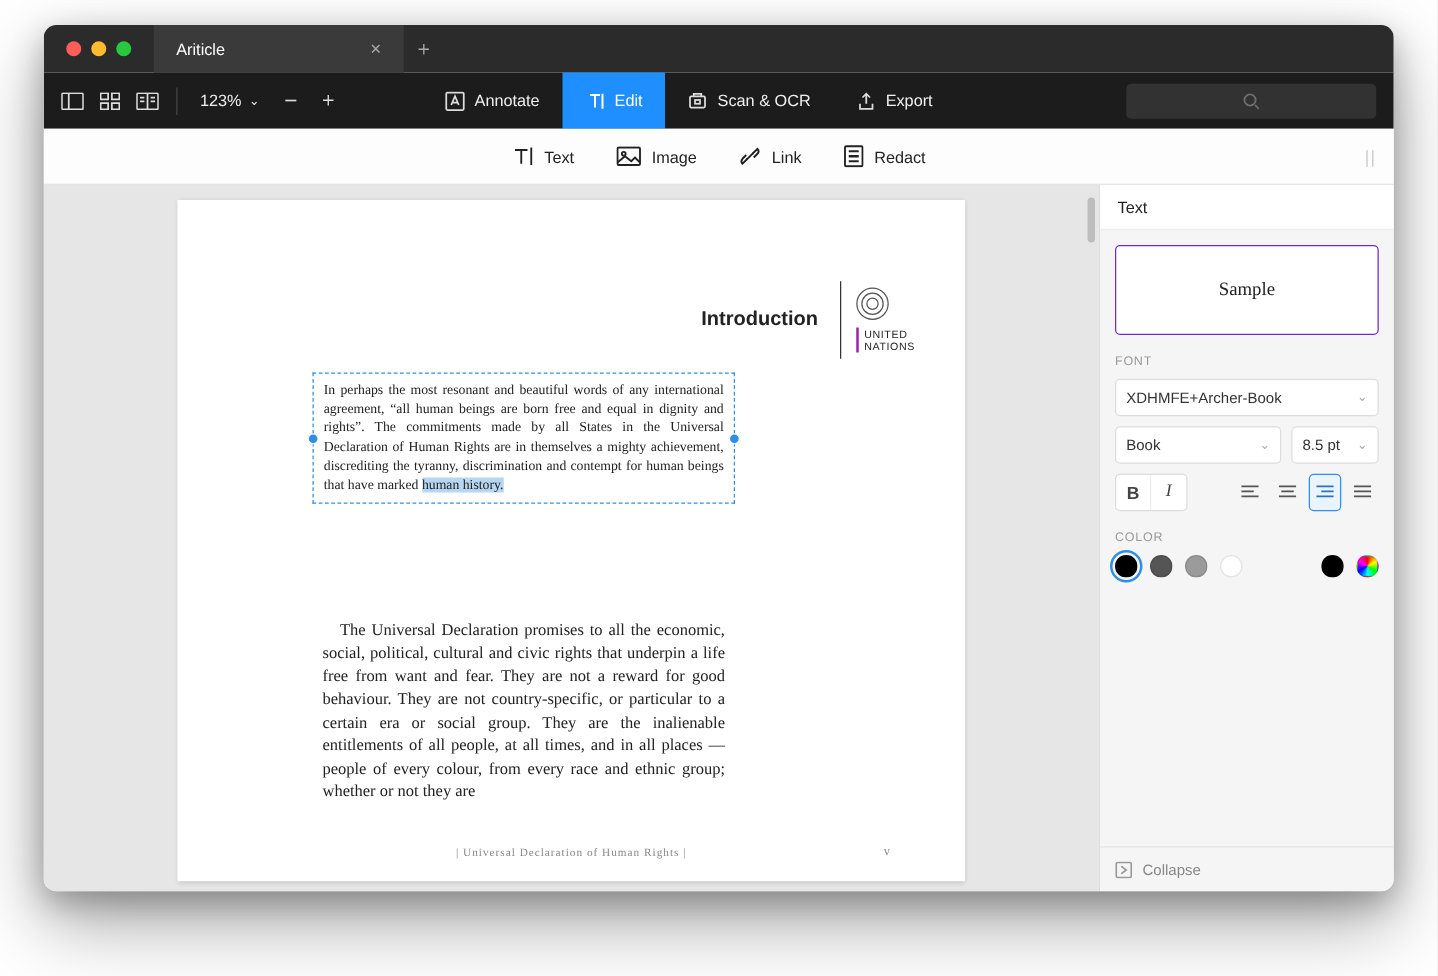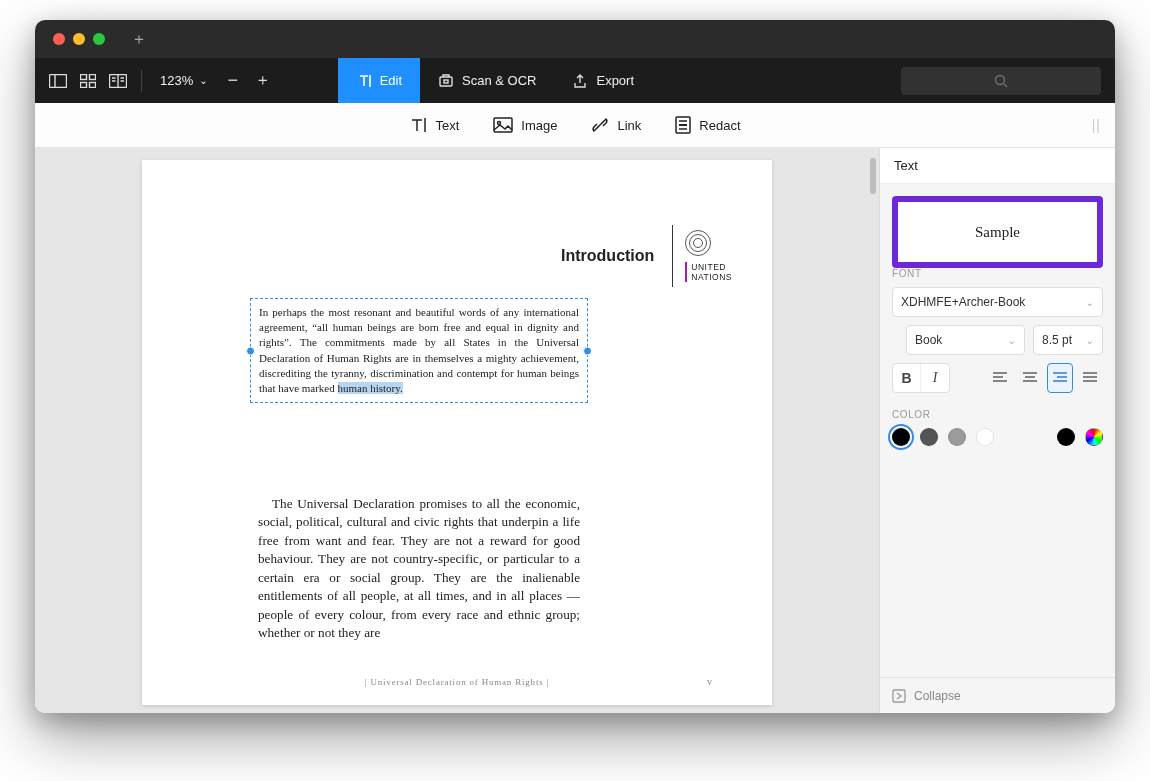--- a/index.html
+++ b/index.html
@@ -311,30 +311,30 @@
     border-bottom: 1px solid #eee;
     background: #fff;
   }
   .side-body {
     flex: 1;
     padding: 12px;
     overflow: auto;
   }
   .sample {
     background: #fff;
-    border: 6px solid #6d28d9;
+    border: 1px solid #6d28d9;
     border-radius: 4px;
     height: 72px;
     display: flex;
     align-items: center;
     justify-content: center;
     font-family: Georgia, serif;
     font-size: 15px;
     color: #222;
-    margin-bottom: 0;
+    margin-bottom: 16px;
   }
   .side-label {
     font-size: 10px;
     letter-spacing: 0.6px;
     color: #999;
     margin-bottom: 8px;
   }
   .sel {
     background: #fff;
     border: 1px solid #ddd;
@@ -350,21 +350,20 @@
   .sel .chev {
     position: absolute;
     right: 8px;
     color: #aaa;
     font-size: 10px;
   }
   .row {
     display: flex;
     gap: 8px;
     margin-top: 8px;
-    margin-left: 14px;
   }
   .row .sel { flex: 1; }
   .sel.small { width: 70px; flex: none; }
   .style-row {
     display: flex;
     justify-content: space-between;
     margin-top: 8px;
     margin-bottom: 16px;
   }
   .style-group {
@@ -441,20 +440,24 @@
 </head>
 <body>
 
 <div class="window">
 
   <div class="titlebar">
     <div class="traffic">
       <div class="tl red"></div>
       <div class="tl yellow"></div>
       <div class="tl green"></div>
+    </div>
+    <div class="tab">
+      <span>Ariticle</span>
+      <span class="tab-close">×</span>
     </div>
     <div class="new-tab">＋</div>
   </div>
 
   <div class="toolbar">
     <div class="tb-iconbtn">
       <svg width="18" height="14" viewBox="0 0 18 14" stroke="#ddd" fill="none" stroke-width="1.4">
           <rect x="0.5" y="0.5" width="17" height="13" rx="1"></rect>
           <line x1="6" y1="0.5" x2="6" y2="13.5"></line>
         </svg>
@@ -479,20 +482,27 @@
     </div>
     <div class="tb-divider"></div>
     <div class="zoom">
       <span>123%</span>
       <span class="zoom-chev">⌄</span>
     </div>
     <div class="tb-iconbtn" style="font-size:18px;">−</div>
     <div class="tb-iconbtn" style="font-size:16px;">＋</div>
     <div style="width:60px;"></div>
 
+    <div class="tb-btn">
+      <svg width="16" height="16" viewBox="0 0 16 16" stroke="#ddd" fill="none" stroke-width="1.4">
+          <rect x="1" y="1" width="14" height="14" rx="1"></rect>
+          <path d="M5 11 L8 4 L11 11 M6 9 H10"></path>
+        </svg>
+      <span>Annotate</span>
+    </div>
     <div class="tb-btn active">
       <svg width="16" height="16" viewBox="0 0 16 16" stroke="#fff" fill="none" stroke-width="1.6">
           <path d="M4 3 H12 M8 3 V13"></path>
           <line x1="14" y1="2" x2="14" y2="14"></line>
         </svg>
       <span>Edit</span>
     </div>
     <div class="tb-btn">
       <svg width="16" height="16" viewBox="0 0 16 16" stroke="#ddd" fill="none" stroke-width="1.4">
           <rect x="2" y="4" width="12" height="9" rx="1"></rect>

